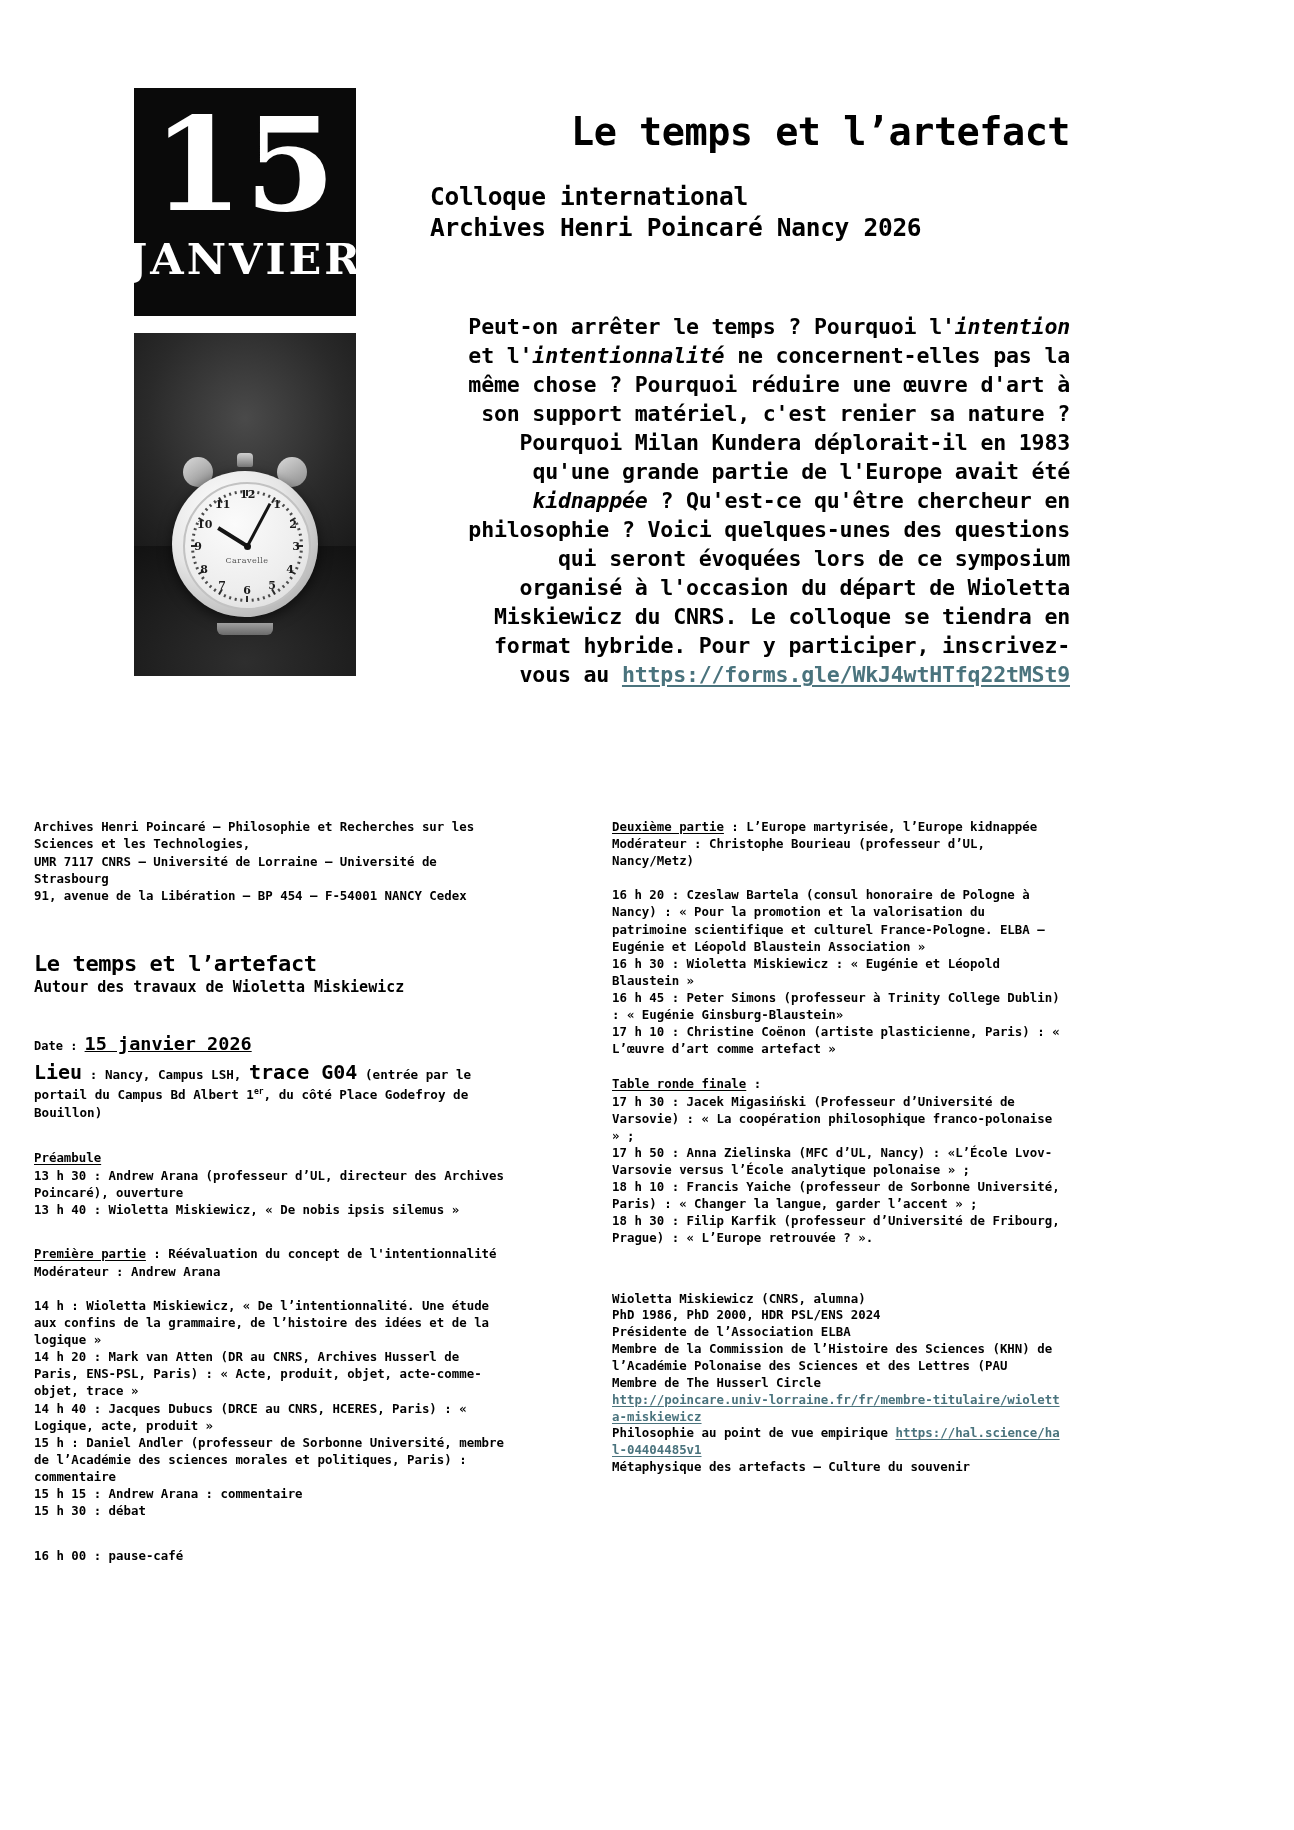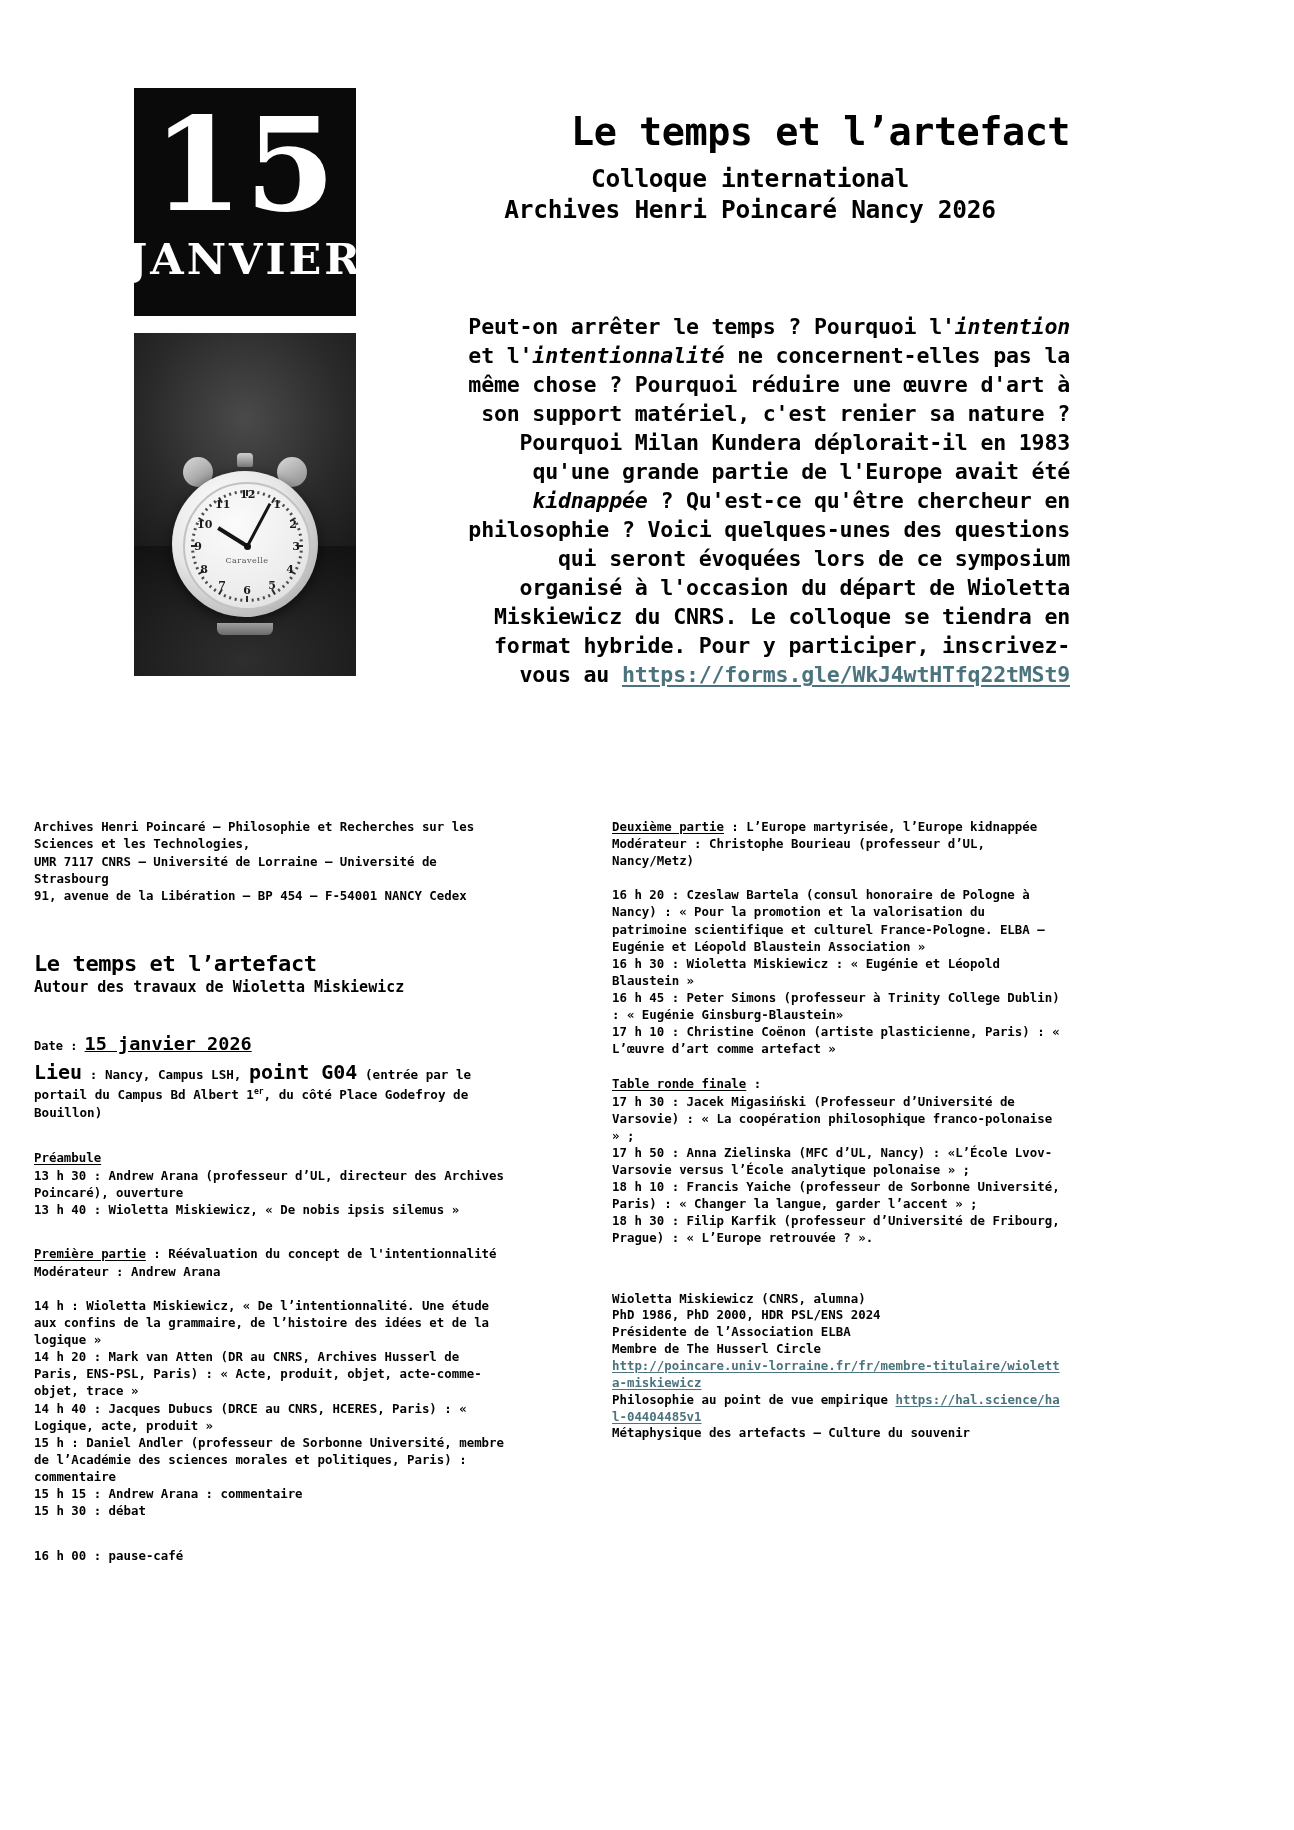--- a/index.html
+++ b/index.html
@@ -94,22 +94,22 @@
     background:linear-gradient(#9f9f9f,#6a6a6a);
   }
 
   .title{
     position:absolute;left:430px;top:110px;width:640px;
     text-align:right;
     font-weight:700;font-size:38.5px;line-height:1.12;
     letter-spacing:-0.5px;
   }
   .subtitle{
-    position:absolute;left:430px;top:163px;width:640px;
-    text-align:center;font-weight:700;font-size:24.5px;line-height:1.28;
+    position:absolute;left:430px;top:181px;width:640px;
+    text-align:left;font-weight:700;font-size:24.5px;line-height:1.28;
     letter-spacing:-0.3px;
   }
   .subtitle div{white-space:nowrap;}
 
   .abstract{
     position:absolute;left:448px;top:312px;width:622px;
     text-align:right;
     font-weight:700;font-size:21.6px;line-height:1.345;
     letter-spacing:-0.2px;
   }
@@ -382,21 +382,21 @@
 
     <div class="affil" style="white-space:pre-wrap;">Archives Henri Poincaré — Philosophie et Recherches sur les Sciences et les Technologies,
 UMR 7117 CNRS – Université de Lorraine – Université de Strasbourg
 91, avenue de la Libération — BP 454 — F-54001 NANCY Cedex</div>
 
     <div class="evttitle">Le temps et l’artefact</div>
     <div class="evtsub">Autour des travaux de Wioletta Miskiewicz</div>
 
     <div class="meta">
       <div><span class="lbl-sm">Date</span><span class="lbl-sm"> : </span><span class="big">15 janvier 2026</span></div>
-      <div><span class="bigger">Lieu</span><span class="sm"> : </span><span class="sm">Nancy, Campus LSH,</span><span class="sm"> </span><span class="bigger">point G04</span><span class="sm"> </span><span class="sm">(entrée par le portail du Campus Bd Albert 1</span><sup>er</sup><span class="sm">, du côté Place Godefroy de Bouillon)</span></div>
+      <div><span class="bigger">Lieu</span><span class="sm"> : </span><span class="sm">Nancy, Campus LSH,</span><span class="sm"> </span><span class="bigger">trace G04</span><span class="sm"> </span><span class="sm">(entrée par le portail du Campus Bd Albert 1</span><sup>er</sup><span class="sm">, du côté Place Godefroy de Bouillon)</span></div>
     </div>
 
     <div class="sec">
       <div class="sec-head u">Préambule</div>
       <div class="sec-body" style="white-space:pre-wrap;">13 h 30 : Andrew Arana (professeur d’UL, directeur des Archives Poincaré), ouverture
 13 h 40 : Wioletta Miskiewicz, « De nobis ipsis silemus »</div>
     </div>
 
     <div class="sec">
       <div class="sec-head"><span class="u">Première partie</span><span> : Réévaluation du concept de l'intentionnalité</span></div>
@@ -434,20 +434,21 @@
       <div style="white-space:pre-wrap;">17 h 30 : Jacek Migasiński (Professeur d’Université de Varsovie) : « La coopération philosophique franco-polonaise » ;
 17 h 50 : Anna Zielinska (MFC d’UL, Nancy) : «L’École Lvov-Varsovie versus l’École analytique polonaise » ;
 18 h 10 : Francis Yaiche (professeur de Sorbonne Université, Paris) : « Changer la langue, garder l’accent » ;
 18 h 30 : Filip Karfik (professeur d’Université de Fribourg, Prague) : « L’Europe retrouvée ? ».</div>
     </div>
 
     <div class="bio">
       <div>Wioletta Miskiewicz (CNRS, alumna)</div>
       <div>PhD 1986, PhD 2000, HDR PSL/ENS 2024</div>
       <div>Présidente de l’Association ELBA</div>
+      <div>Membre de la Commission de l’Histoire des Sciences (KHN) de l’Académie Polonaise des Sciences et des Lettres (PAU</div>
       <div>Membre de The Husserl Circle</div>
       <div class="lnk">http://poincare.univ-lorraine.fr/fr/membre-titulaire/wioletta-miskiewicz</div>
       <div><span>Philosophie au point de vue empirique </span><span class="lnk">https://hal.science/hal-04404485v1</span></div>
       <div>Métaphysique des artefacts — Culture du souvenir</div>
     </div>
   </div>
 
 </div>
 
 </body></html>

